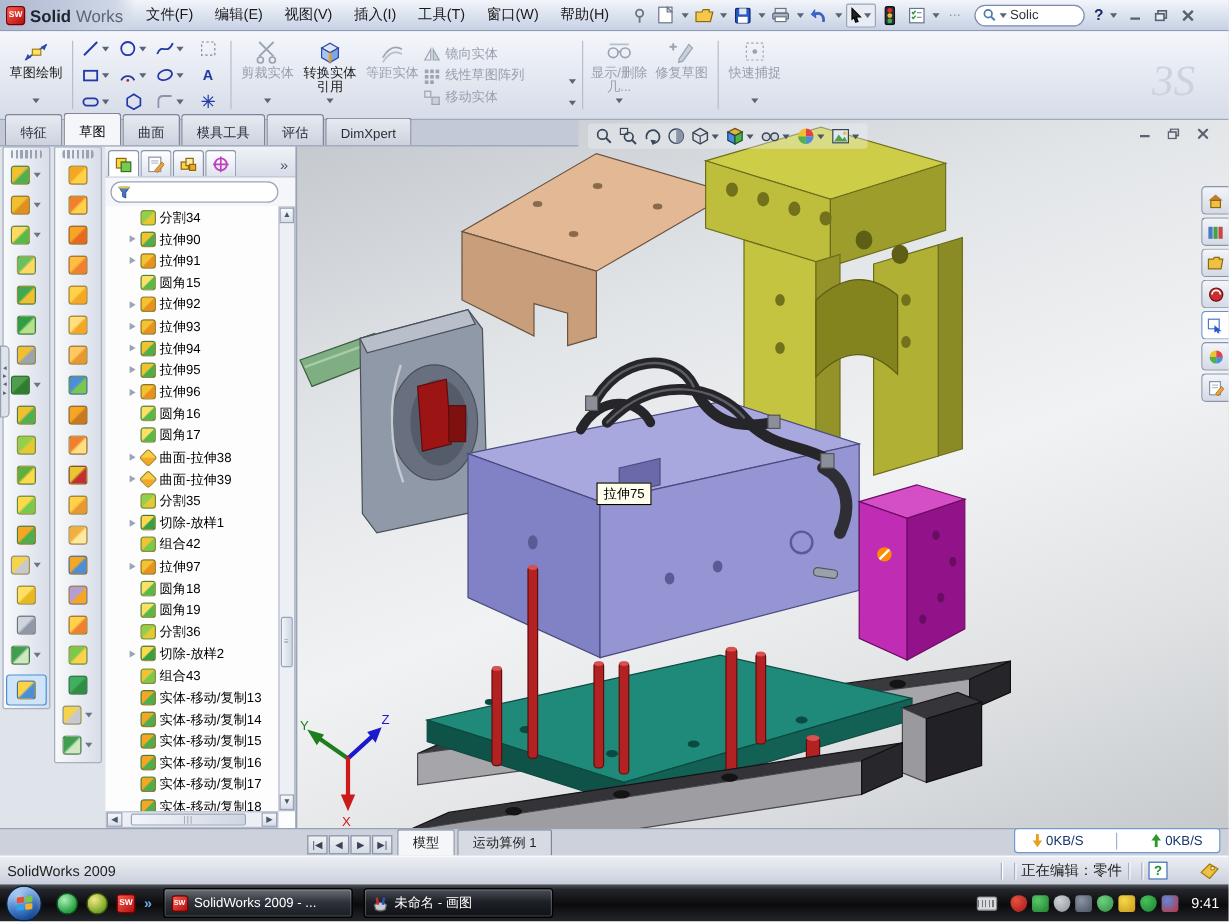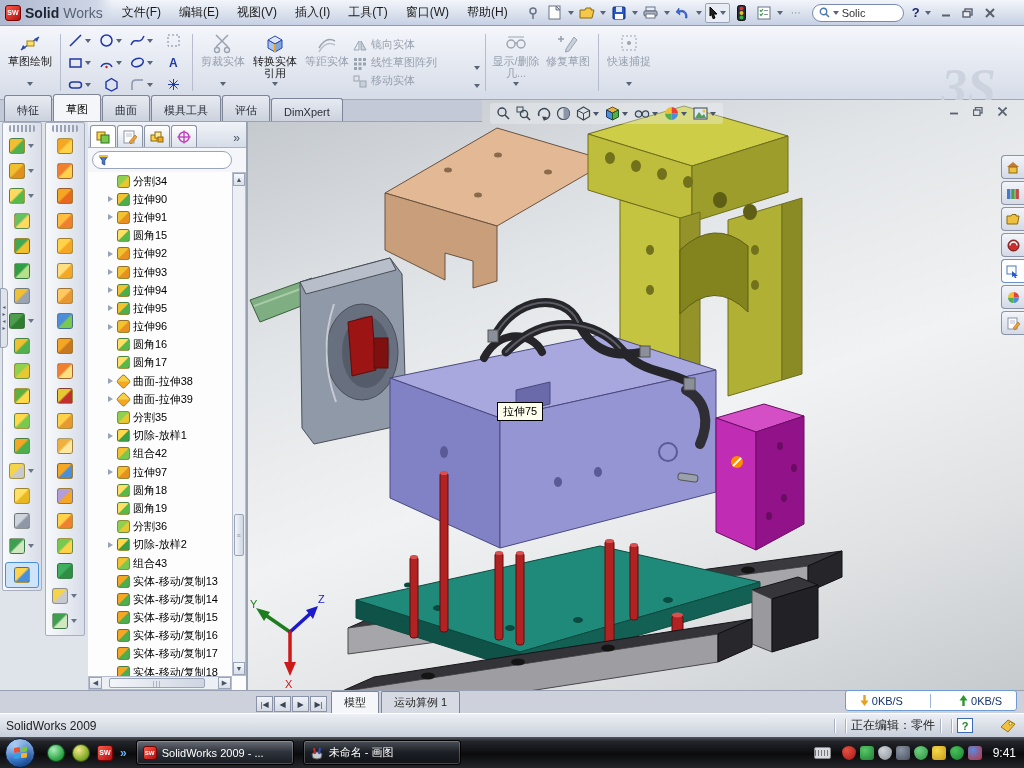--- a/index.html
+++ b/index.html
@@ -26,21 +26,21 @@
 .bigbtn{width:52px;display:flex;flex-direction:column;align-items:center;justify-content:flex-start;padding-top:3px;text-align:center;line-height:12px;font-size:11px;color:#1a1a1a}
 .bigbtn.dis{color:#98a0ae}
 .bigbtn .bic{height:24px;display:flex;align-items:center;justify-content:center}
 .bigbtn .lbl{height:26px;overflow:hidden}
 .bigbtn .dcar{margin-top:1px}
 #sketchgrid{display:grid;grid-template-columns:repeat(4,30px);grid-template-rows:repeat(3,21px);align-content:center;gap:1px}
 .mini{display:flex;align-items:center;justify-content:center;gap:1px}
 #rowgroup{display:flex;flex-direction:column;justify-content:center;gap:3px;width:128px}
 .rowbtn{display:flex;align-items:flex-end;gap:4px;color:#98a0ae;font-size:11px}
 .rowbtn .rc{margin-left:auto}
-#watermark{position:absolute;right:28px;top:32px;font-family:"Liberation Serif",serif;font-style:italic;font-size:52px;color:#cdd3de;font-weight:bold}
+#watermark{position:absolute;right:28px;top:20px;font-family:"Liberation Serif",serif;font-style:italic;font-size:36px;color:#cdd3de;font-weight:normal}
 
 #tabrow{position:absolute;left:0;top:100px;width:482px;height:22px;background:#c3c9d6;border-bottom:1px solid #9aa2b4;display:flex;align-items:flex-end;padding-left:4px;z-index:6}
 .rtab{padding:7px 12px 3px;border:1px solid #7d8596;border-bottom:none;background:linear-gradient(#e7eaf1,#ccd2de);font-size:11px;color:#2a2f3a;margin-right:1px;border-radius:3px 3px 0 0}
 .rtab.active{background:#f4f6fa;color:#000;padding-bottom:4px}
 
 #lefttools{position:absolute;left:0;top:122px;width:88px;height:568px;background:#dfe3ea}
 .tcol{position:absolute;top:0;width:40px;border:1px solid #a6aec0;background:linear-gradient(90deg,#f8fafc,#d8dde8);border-radius:2px;display:flex;flex-direction:column;align-items:center;padding-bottom:2px}
 .grip{width:26px;height:7px;margin:2px 0 1px;background:repeating-linear-gradient(90deg,#9aa2b6 0 2px,transparent 2px 4px);border-radius:2px}
 .tbtn{width:36px;height:25px;display:flex;align-items:center;justify-content:center;gap:2px}
 .gi{width:16px;height:16px;border-radius:3px;border:1px solid rgba(60,70,60,.45)}

